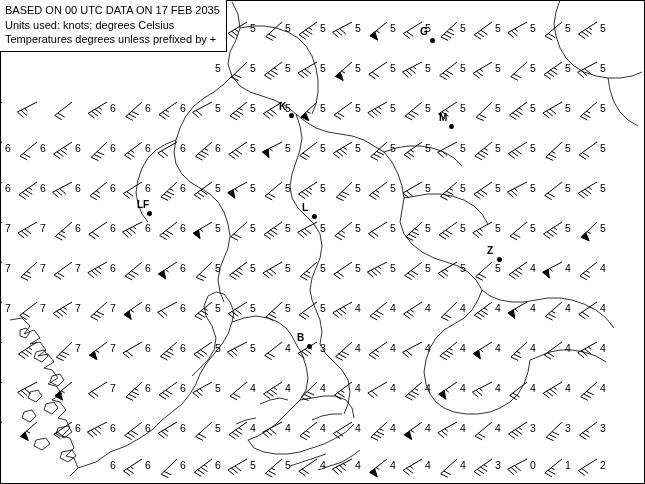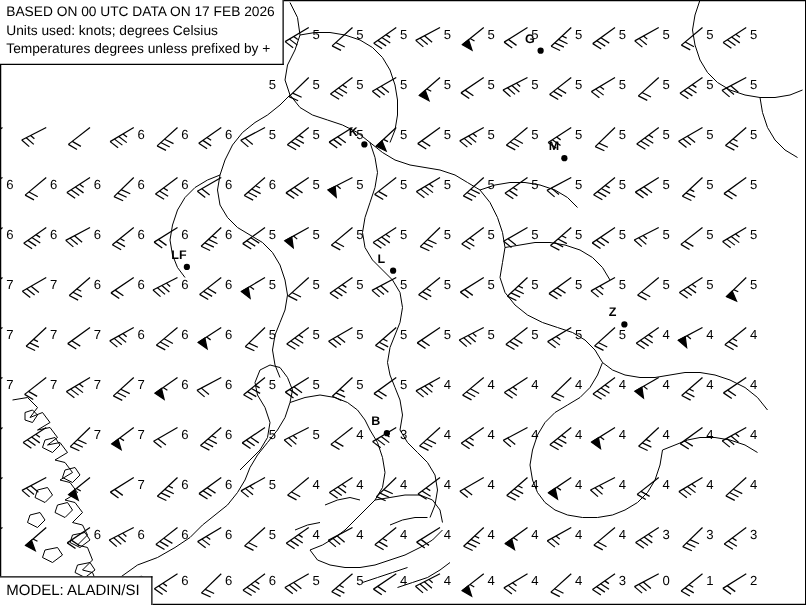--- a/index.html
+++ b/index.html
@@ -1536,22 +1536,19 @@
       <div class="citylabel" style="left: 137px; top: 199px;">LF</div>
       <div class="citydot" style="left: 312px; top: 214px;"></div>
       <div class="citylabel" style="left: 302px; top: 202px;">L</div>
       <div class="citydot" style="left: 497px; top: 257px;"></div>
       <div class="citylabel" style="left: 487px; top: 245px;">Z</div>
       <div class="citydot" style="left: 307px; top: 344px;"></div>
       <div class="citylabel" style="left: 297px; top: 332px;">B</div>
     </div>
 
   <div class="header-box">
-    <div class="ln">BASED ON 00 UTC DATA ON 17 FEB 2026</div>
+    <div class="ln">BASED ON 00 UTC DATA ON 17 FEB 2035</div>
     <div class="ln">Units used: knots; degrees Celsius</div>
     <div class="ln">Temperatures degrees unless prefixed by +</div>
   </div>
 
-  <div class="footer-box">
-    <span>MODEL: ALADIN/SI</span>
-  </div>
 
 </div>
 
 </body></html>

